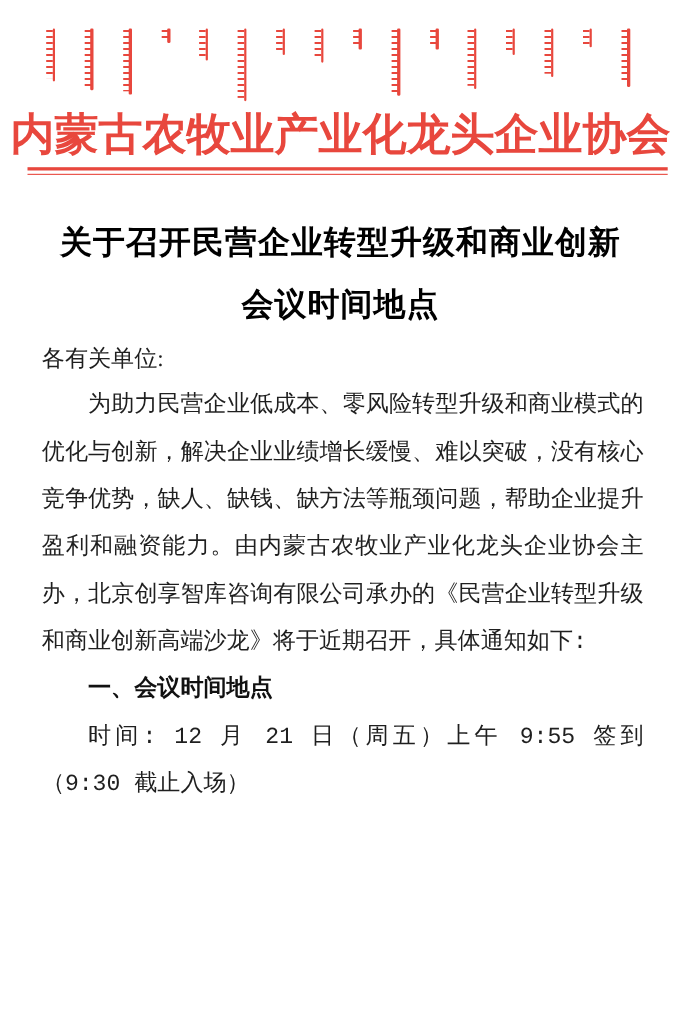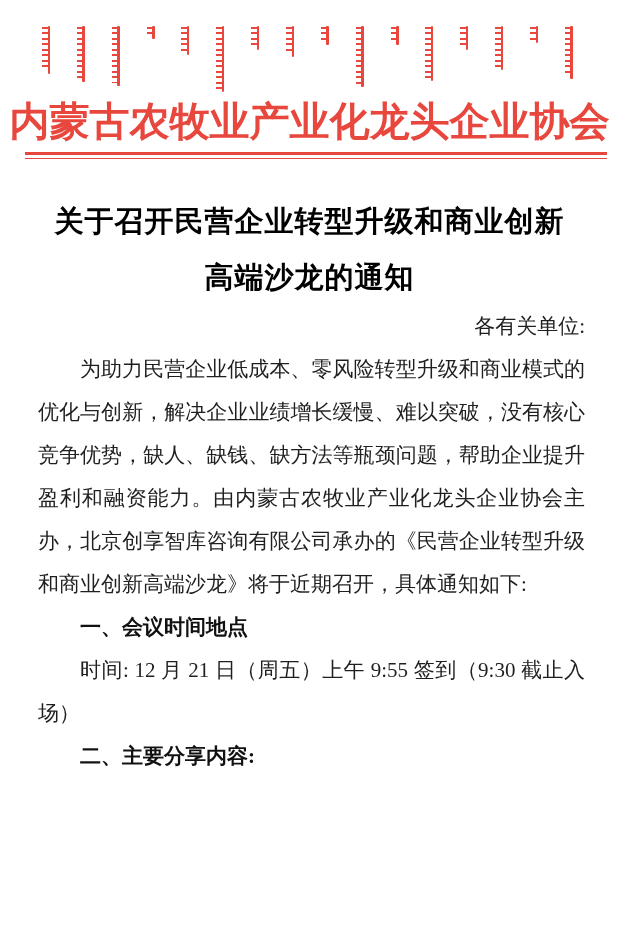--- a/index.html
+++ b/index.html
@@ -74,29 +74,30 @@
   }
 
   
   .doc-body {
     margin: 0 34px 0 38px;
     color: var(--ink);
     font-size: 21px;
     line-height: 43px;
   }
   .doc-body p { margin: 0; }
-  .salutation { text-align: right; }
+  .salutation { text-align: left; }
   .para {
     text-indent: 2em;
     text-align: justify;
     text-justify: inter-ideograph;
+    font-family: Liberation Mono, monospace;
   }
   .heading {
     text-indent: 2em;
-    font-family: Liberation Serif, serif;
+    font-family: Liberation Mono, monospace;
     font-weight: 700;
     color: #111;
   }
   .item-line {
     text-indent: 2em;
     white-space: nowrap;
     overflow: hidden;
   }
 </style>
 </head>
@@ -125,30 +126,29 @@
 
   <div class="org-title">内蒙古农牧业产业化龙头企业协会</div>
 
   <div class="rule-wrap">
     <div class="rule-thick"></div>
     <div class="rule-thin"></div>
   </div>
 
   <div class="doc-title">
     <div>关于召开民营企业转型升级和商业创新</div>
-    <div>高端沙龙的通知</div>
+    <div>会议时间地点</div>
   </div>
 
   <div class="doc-body">
     <p class="salutation">各有关单位:</p>
 
     <p class="para">为助力民营企业低成本、零风险转型升级和商业模式的优化与创新，解决企业业绩增长缓慢、难以突破，没有核心竞争优势，缺人、缺钱、缺方法等瓶颈问题，帮助企业提升盈利和融资能力。由内蒙古农牧业产业化龙头企业协会主办，北京创享智库咨询有限公司承办的《民营企业转型升级和商业创新高端沙龙》将于近期召开，具体通知如下:</p>
 
     <p class="heading">一、会议时间地点</p>
 
     <p class="para">时间: 12 月 21 日（周五）上午 9:55 签到（9:30 截止入场）</p>
 
 
-    <p class="heading">二、主要分享内容:</p>
 
   </div>
 
 </div>
 
 </body></html>

